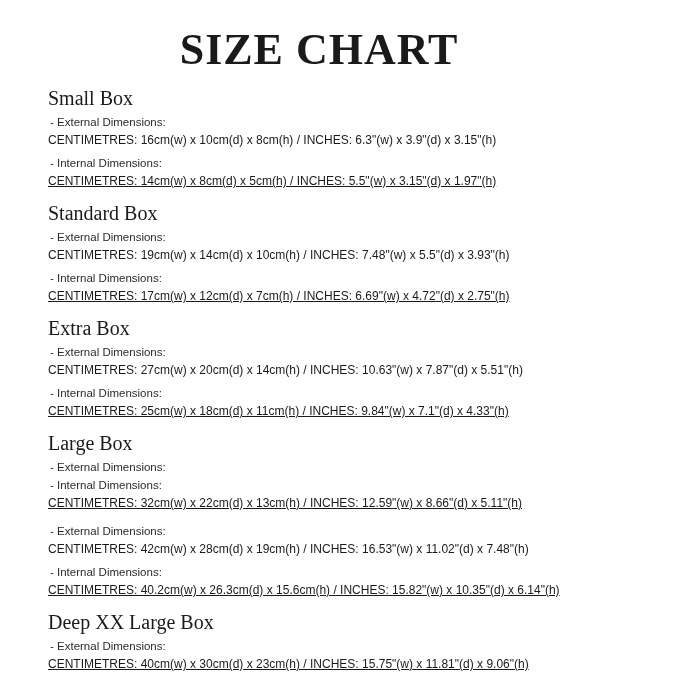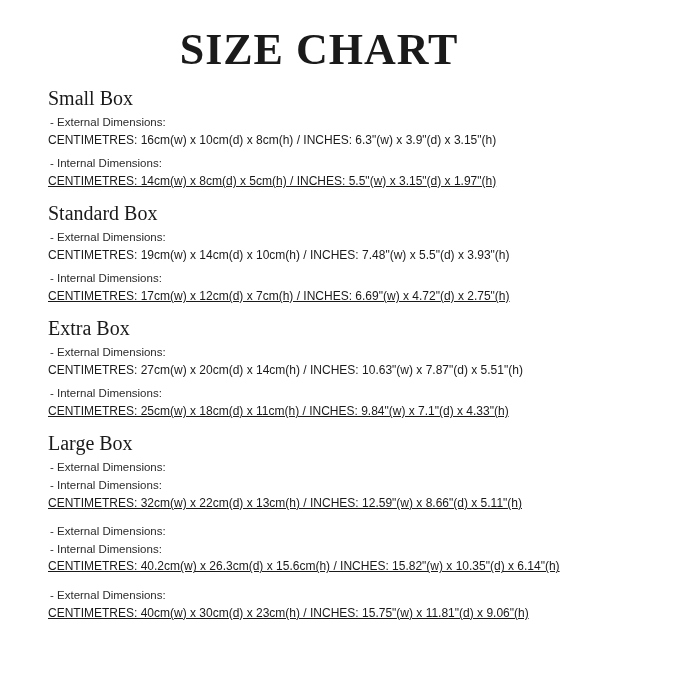--- a/index.html
+++ b/index.html
@@ -92,23 +92,25 @@
 
   <div class="section">
     <h2 class="section-title">Large Box</h2>
     <p class="dim-label">- External Dimensions:</p>
     <p class="dim-label">- Internal Dimensions:</p>
     <p class="dim-value">CENTIMETRES: 32cm(w) x 22cm(d) x 13cm(h) / INCHES: 12.59"(w) x 8.66"(d) x 5.11"(h)</p>
   </div>
 
   <div class="section">
     <p class="dim-label">- External Dimensions:</p>
+    <p class="dim-value">CENTIMETRES: 42cm(w) x 28cm(d) x 19cm(h) / INCHES: 16.53"(w) x 11.02"(d) x 7.48"(h)</p>
     <p class="dim-label">- Internal Dimensions:</p>
     <p class="dim-value">CENTIMETRES: 40.2cm(w) x 26.3cm(d) x 15.6cm(h) / INCHES: 15.82"(w) x 10.35"(d) x 6.14"(h)</p>
   </div>
 
   <div class="section">
+    <h2 class="section-title">Deep XX Large Box</h2>
     <p class="dim-label">- External Dimensions:</p>
     <p class="dim-value">CENTIMETRES: 40cm(w) x 30cm(d) x 23cm(h) / INCHES: 15.75"(w) x 11.81"(d) x 9.06"(h)</p>
 
   </div>
 
 </div>
 
 </body></html>

